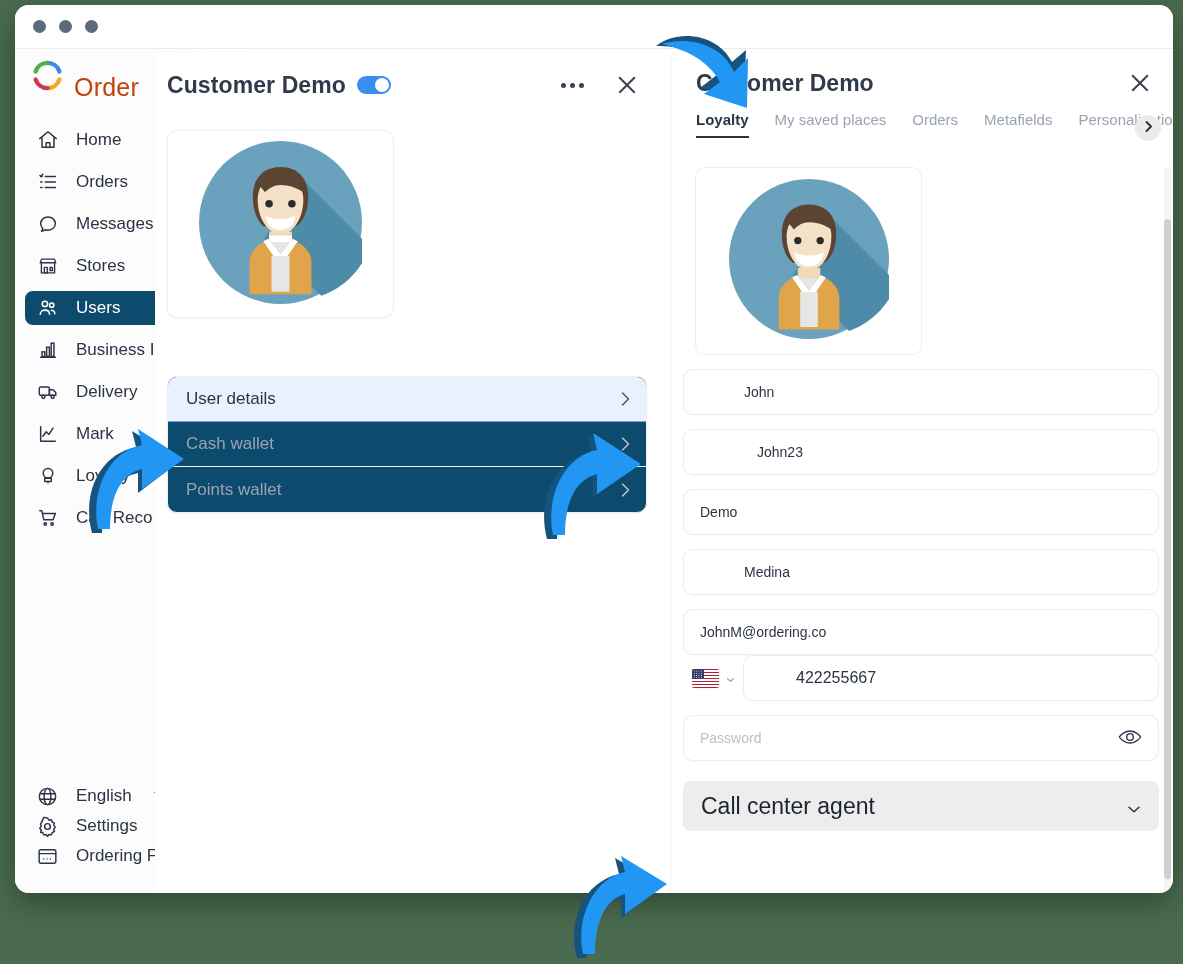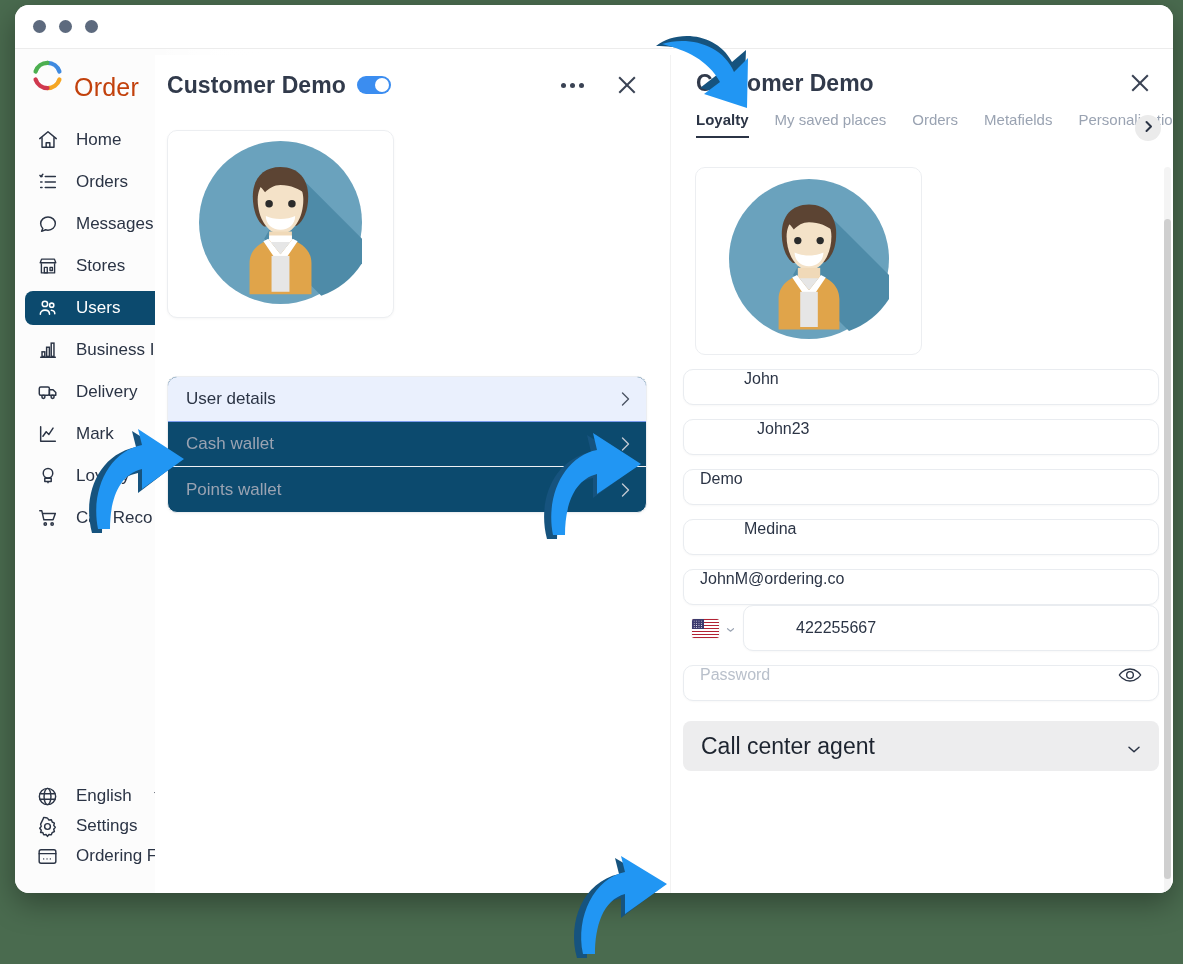--- a/index.html
+++ b/index.html
@@ -109,22 +109,22 @@
   .tab{font-size:15px;color:#9aa3b2;cursor:pointer;padding-bottom:10px;position:relative;}
   .tab.active{color:#2b3445;font-weight:bold;}
   .tab.active:after{content:"";position:absolute;left:0;right:0;bottom:0;height:2.5px;background:#2b3445;}
   .tab-next{
     position:absolute;right:12px;top:4px;width:26px;height:26px;border-radius:50%;
     background:#ebebeb;display:flex;align-items:center;justify-content:center;cursor:pointer;
   }
 
   .pr-body{position:relative;height:737px;padding:0 14px 0 12px;}
   .field{
-    height:36px;margin-top:14px;border:1px solid #e9ecf0;border-radius:10px;background:#fff;
-    display:flex;padding:0 16px;font-size:16px;color:#2b3445;
+    height:46px;margin-top:14px;border:1px solid #e9ecf0;border-radius:10px;background:#fff;
+    display:flex;align-items:center;padding:0 16px;font-size:14px;color:#2b3445;
     box-shadow:0 1px 2px rgba(0,0,0,.03);
   }
   .field.indent{padding-left:60px;}
   .field.indent2{padding-left:73px;}
   .field .ph{color:#b9c0cb;}
   .eye{margin-left:auto;cursor:pointer;}
   .phone-row{display:flex;align-items:center;gap:0;}
   .flag-sel{display:flex;align-items:center;gap:7px;width:60px;padding-left:9px;cursor:pointer;}
   .flag{width:27px;height:19px;border-radius:2px;overflow:hidden;position:relative;display:block;box-shadow:0 0 1px rgba(0,0,0,.3);}
   .flag .stripes{position:absolute;inset:0;background:repeating-linear-gradient(to bottom,#b22234 0 1.46px,#ffffff 1.46px 2.92px);}

